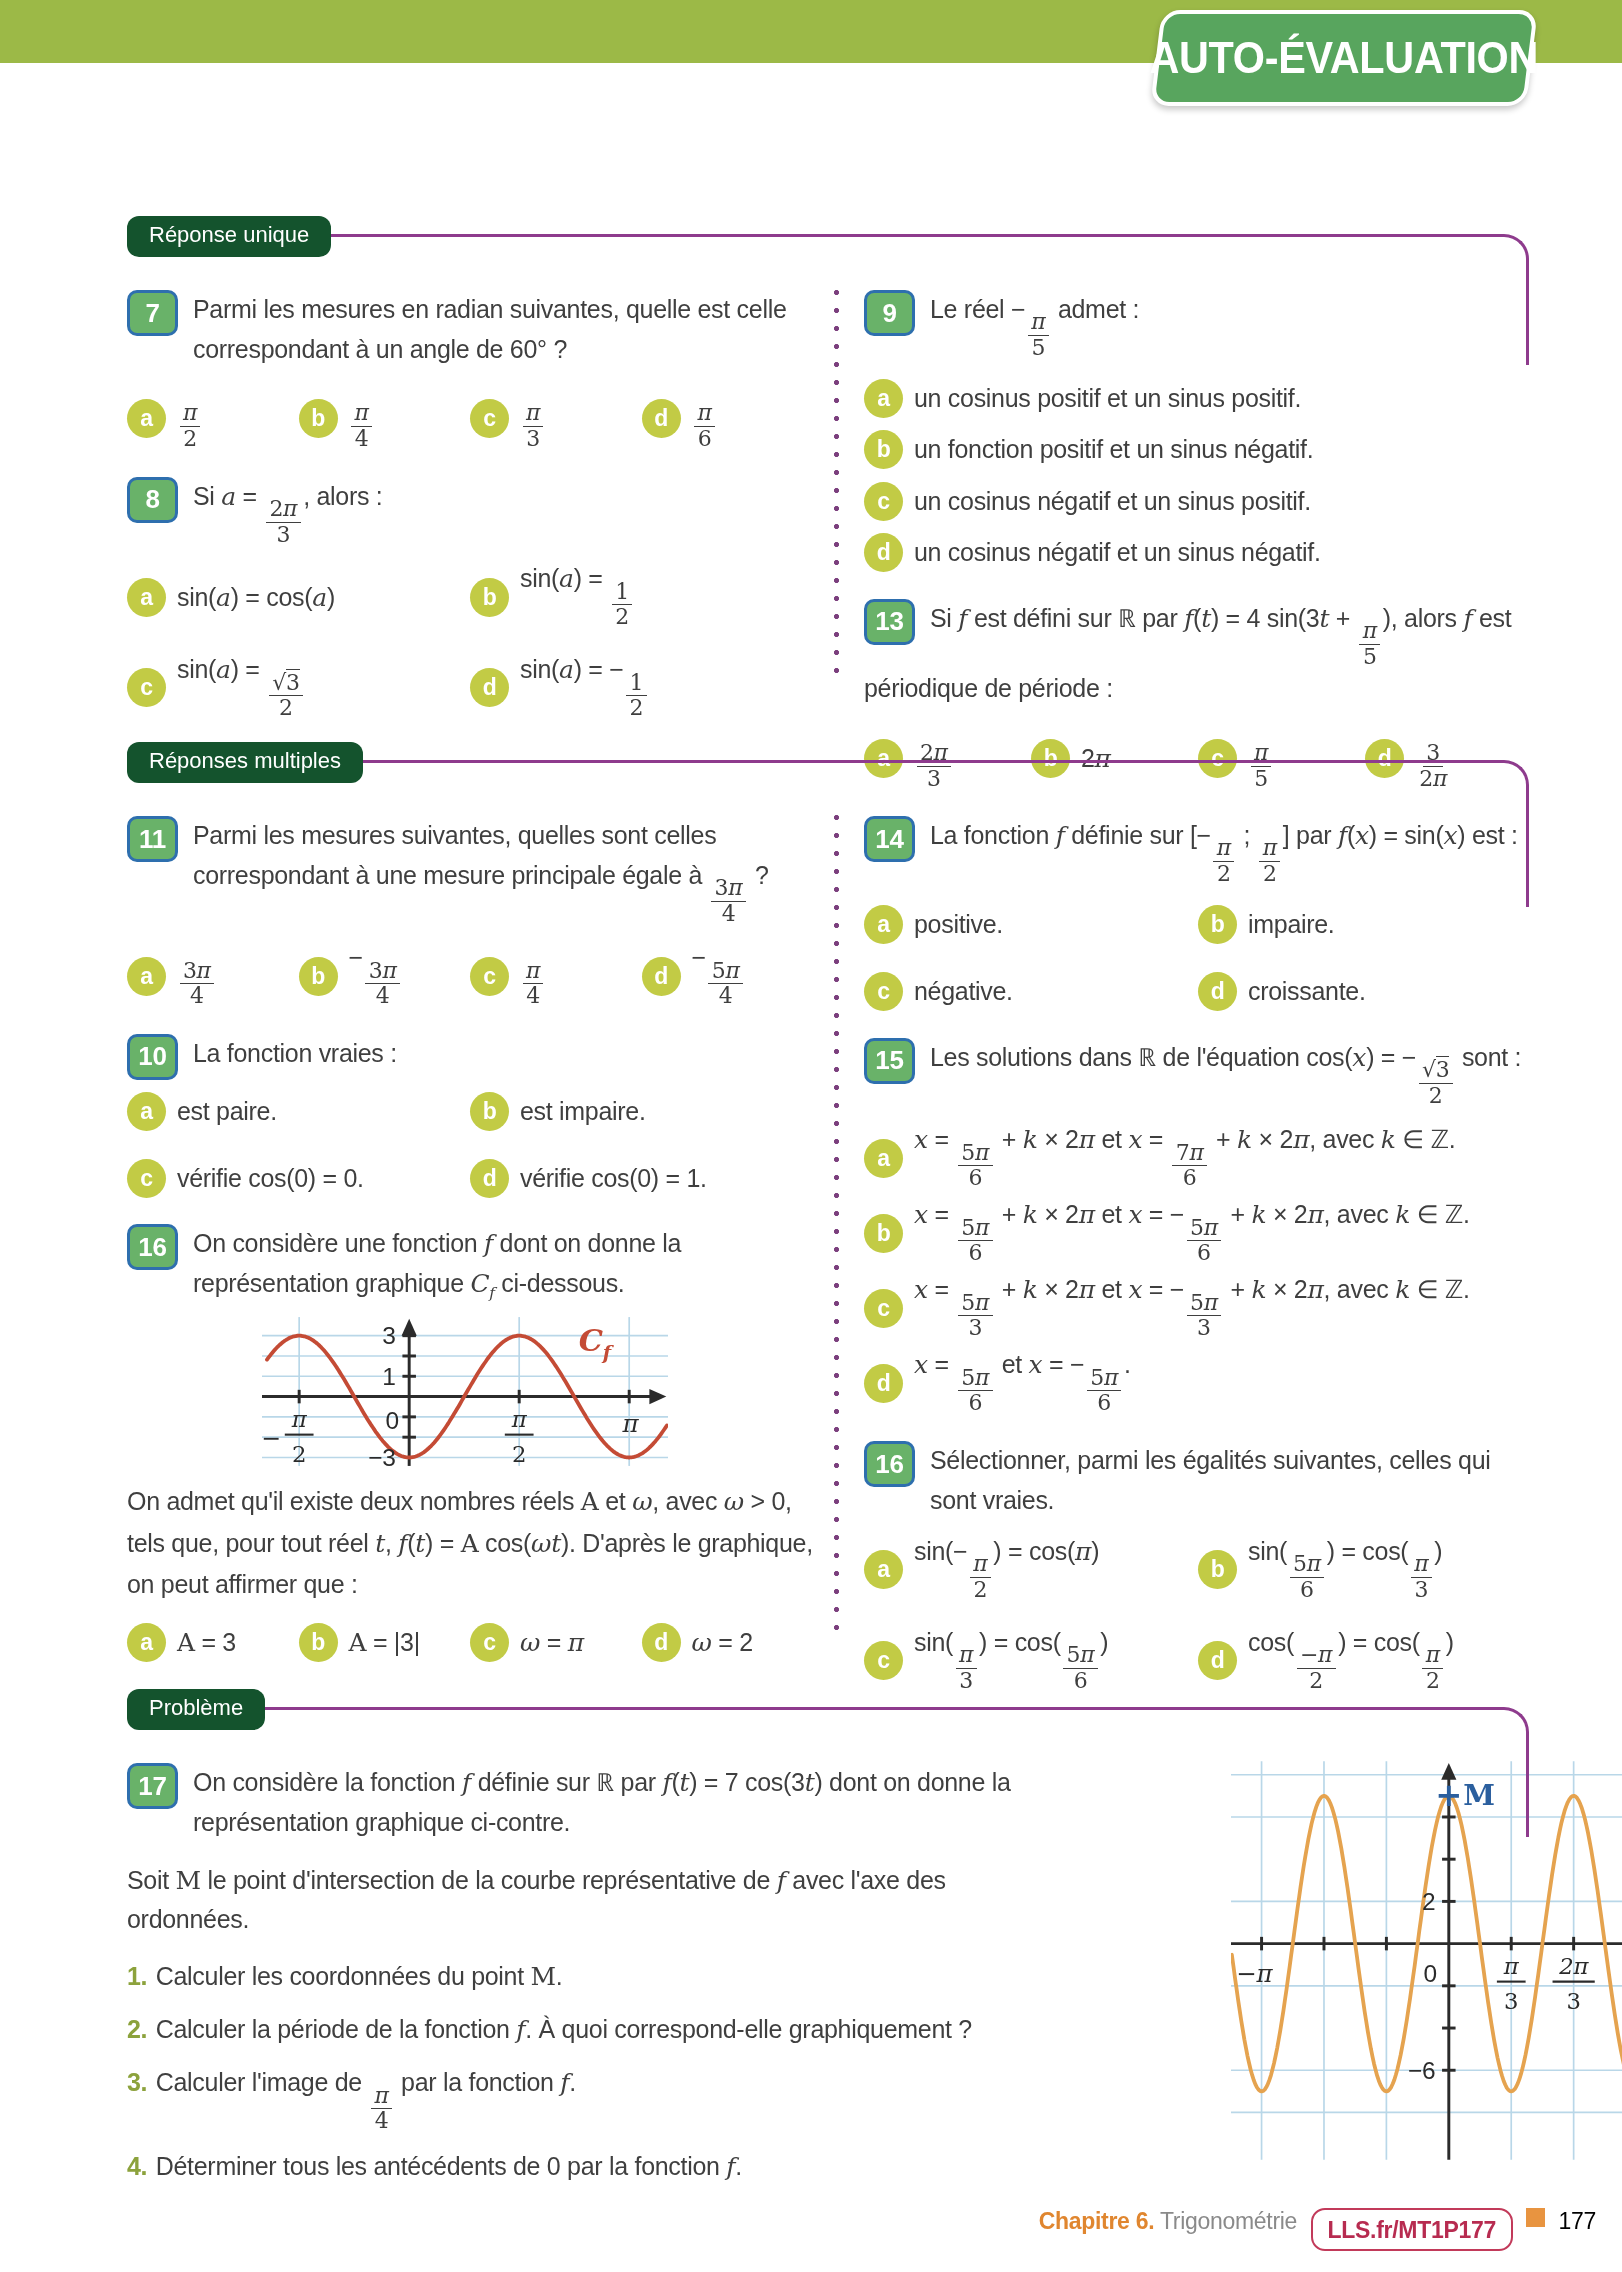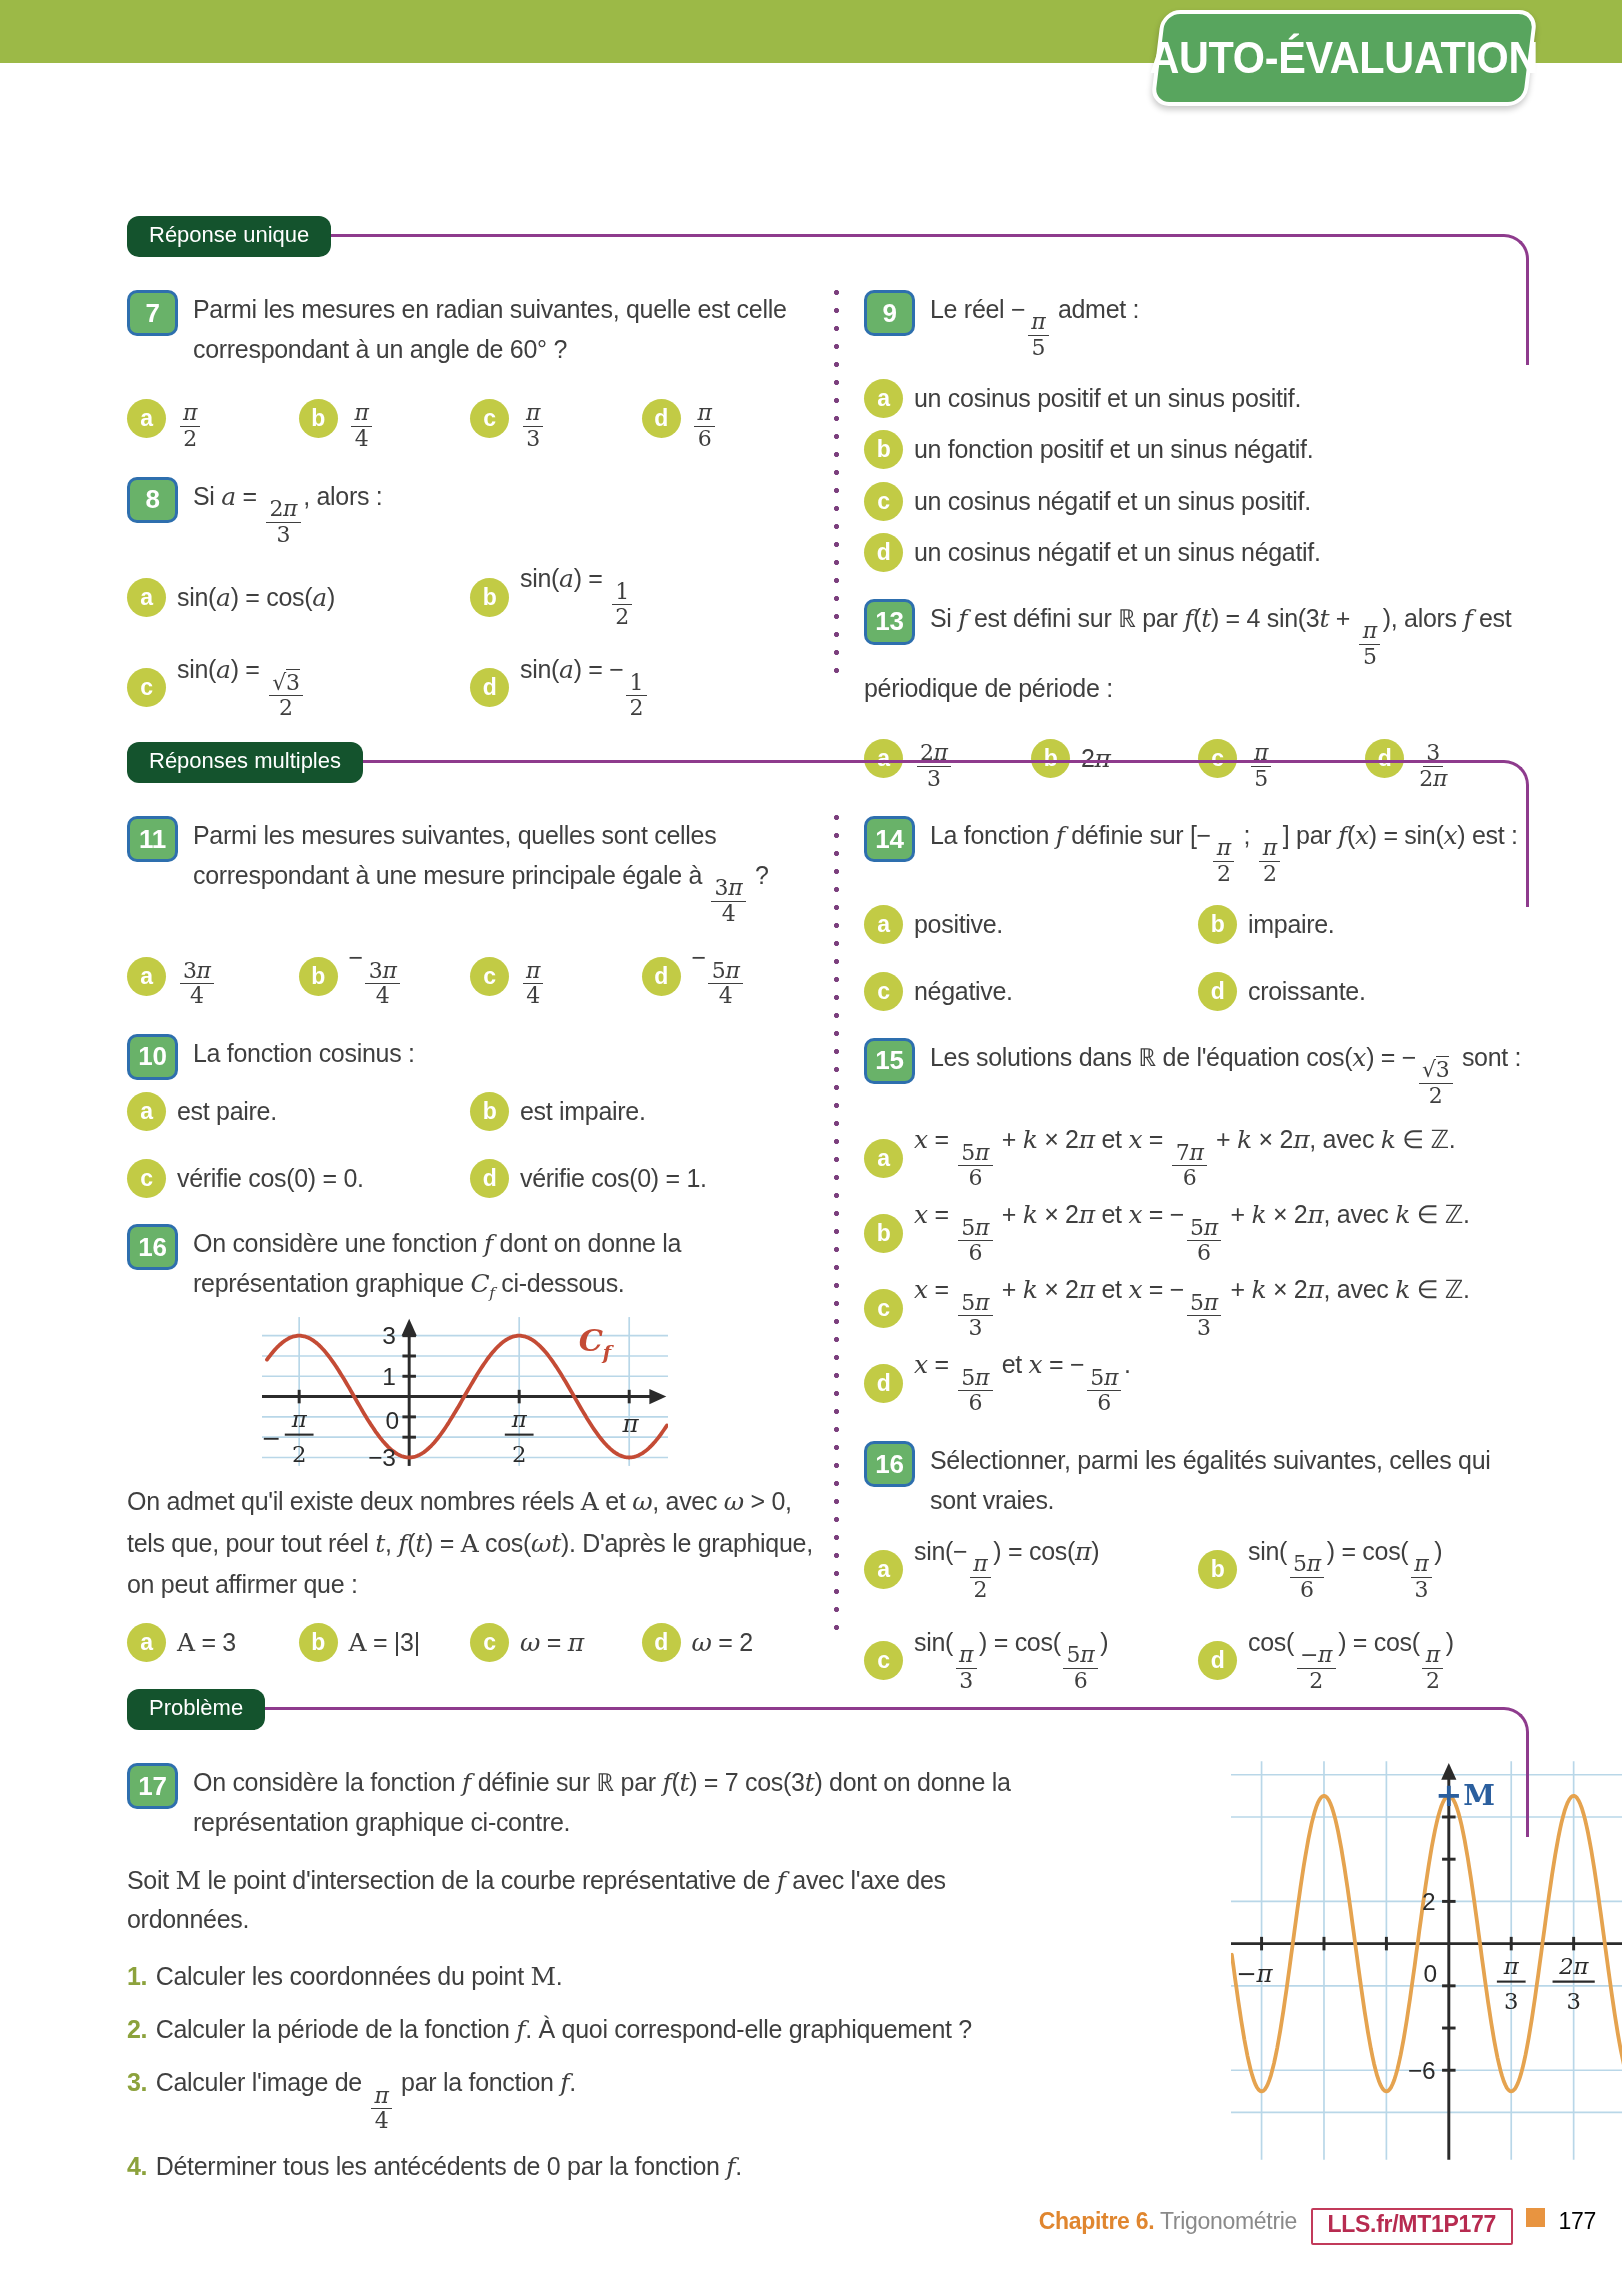--- a/index.html
+++ b/index.html
@@ -62,21 +62,21 @@
   .p-left{width:969px;flex:0 0 auto;box-sizing:border-box;padding-right:22px;}
   .p-para{font-size:25px;line-height:1.58;margin-top:18.6px;clear:both;}
   .plist{margin-top:17px;}
   .pitem{font-size:25px;line-height:1.55;margin-bottom:13.5px;}
   .pnum{color:#8ca23c;font-weight:bold;margin-right:8.5px;}
   .p-graph{width:439px;margin-top:-1.7px;}
 
   .footer{position:absolute;top:2208px;right:27px;display:flex;align-items:flex-start;gap:13.5px;font-size:23px;}
   .f-chap{color:#e0862f;font-weight:bold;}
   .f-title{color:#8a8a8a;}
-  .f-pill{border:2.5px solid #c23a5a;color:#b72b50;font-weight:bold;border-radius:2px;padding:1px 15px 5px;}
+  .f-pill{border:2.5px solid #c23a5a;color:#b72b50;font-weight:bold;border-radius:14px;padding:7px 15px 5px;}
   .f-sq{width:18.6px;height:18.6px;background:#e89440;}
   .f-page{color:#000000;}
 </style>
 </head>
 <body>
 
 <div class="page">
   <div class="topbar"></div>
   <div class="banner">
     <span>AUTO-ÉVALUATION</span>
@@ -253,21 +253,21 @@
               <div class="answer">
                 <span class="a-badge">d</span>
                 <span class="a-text">−<span class="frac">
                     <span class="fn">5<span class="pi">π</span></span>
                     <span class="fd">4</span>
                   </span></span>
               </div>
             </div>
           </div>
           <div class="question">
-            <div class="q-body"><span class="q-badge">10</span><span class="q-text">La fonction cosinus :</span></div>
+            <div class="q-body"><span class="q-badge">10</span><span class="q-text">La fonction vraies :</span></div>
             <div class="answers grid2">
               <div class="answer">
                 <span class="a-badge">a</span>
                 <span class="a-text">est paire.</span>
               </div>
               <div class="answer">
                 <span class="a-badge">b</span>
                 <span class="a-text">est impaire.</span>
               </div>
               <div class="answer">

